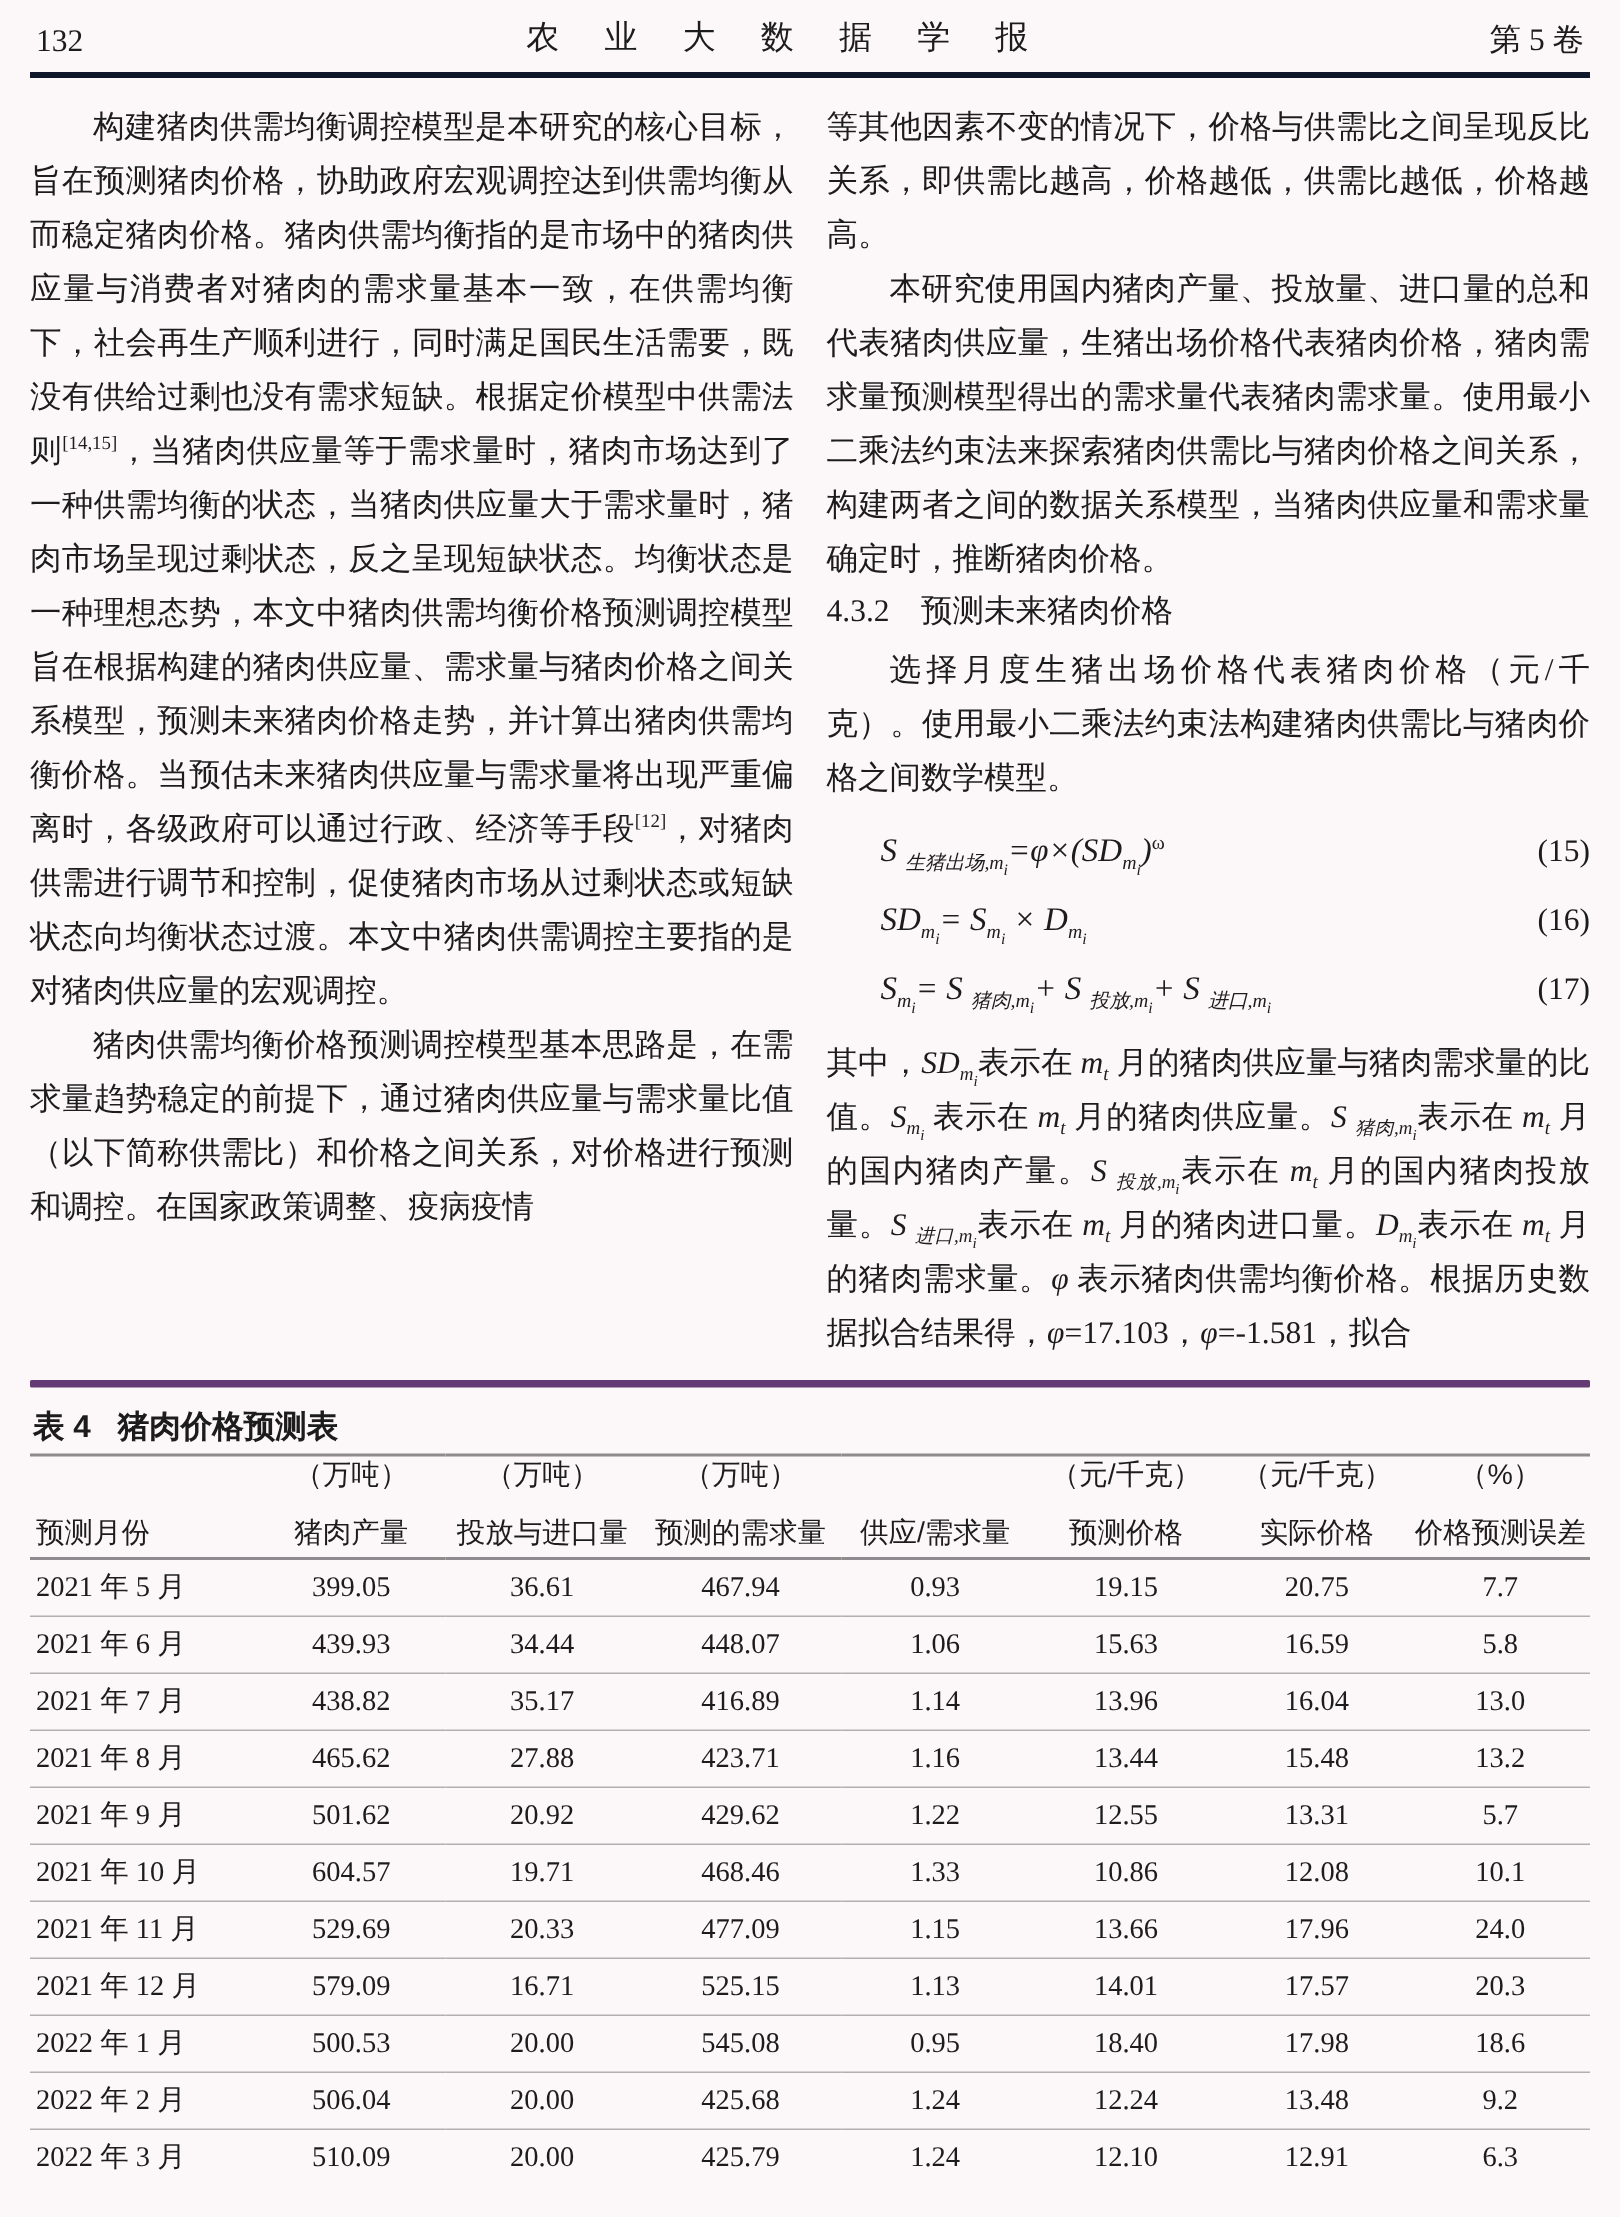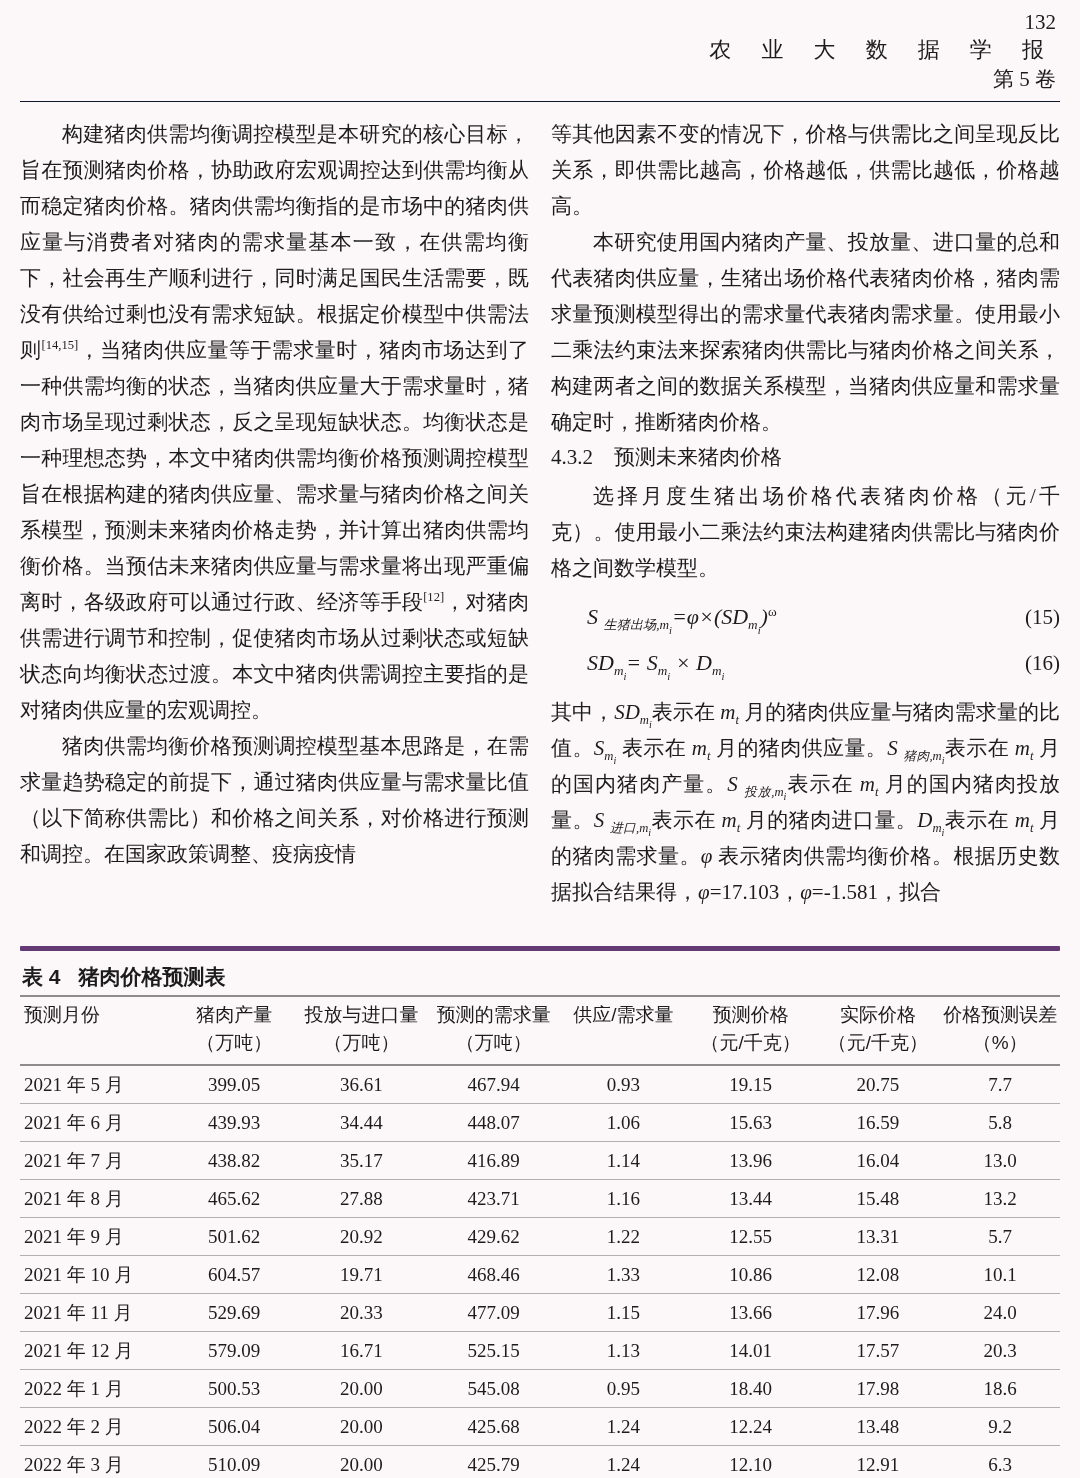--- a/index.html
+++ b/index.html
@@ -11,23 +11,22 @@
     color:#1c1c1c;
     font-family:"Liberation Serif","DejaVu Serif",serif;
     overflow:hidden;
     box-sizing:border-box;
     padding:0 20px;
   }
   
   .pg-header{
     display:flex;align-items:flex-end;justify-content:space-between;
     padding:10px 4px 8px 4px;
-    border-bottom:1px solid #0f172a;
+    border-bottom:4px solid #0f172a;
     font-size:21px;
-    flex-direction:column;
   }
   .pg-header .journal{
     font-family:"Liberation Sans","DejaVu Sans",sans-serif;
     font-weight:400;letter-spacing:12px;font-size:22px;
   }
   
   .cols{
     display:flex;gap:22px;
     padding-top:14px;
     min-height:830px;
@@ -119,51 +118,55 @@
 
       <div class="equations">
         <div class="eq-row">
           <span class="eq"><i>S </i><sub>生猪出场,m</sub><sub class="ss">i</sub><i>=φ×(SD</i><sub>m</sub><sub class="ss">i</sub><i>)</i><sup>ω</sup></span>
           <span class="eq-no">(15)</span>
         </div>
         <div class="eq-row">
           <span class="eq"><i>SD</i><sub>m</sub><sub class="ss">i</sub><i>= S</i><sub>m</sub><sub class="ss">i</sub><i> × D</i><sub>m</sub><sub class="ss">i</sub></span>
           <span class="eq-no">(16)</span>
         </div>
+        <div class="eq-row">
+          <span class="eq"><i>S</i><sub>m</sub><sub class="ss">i</sub><i>= S </i><sub>猪肉,m</sub><sub class="ss">i</sub><i>+ S </i><sub>投放,m</sub><sub class="ss">i</sub><i>+ S </i><sub>进口,m</sub><sub class="ss">i</sub></span>
+          <span class="eq-no">(17)</span>
+        </div>
       </div>
 
       <p class="explain"><span>其中，</span><i>SD</i><sub>m</sub><sub class="ss">i</sub><span>表示在 </span><i>m</i><sub>t</sub><span> 月的猪肉供应量与猪肉需求量的比值。</span><i>S</i><sub>m</sub><sub class="ss">i</sub><span> 表示在 </span><i>m</i><sub>t</sub><span> 月的猪肉供应量。</span><i>S </i><sub>猪肉,m</sub><sub class="ss">i</sub><span>表示在 </span><i>m</i><sub>t</sub><span> 月的国内猪肉产量。</span><i>S </i><sub>投放,m</sub><sub class="ss">i</sub><span>表示在 </span><i>m</i><sub>t</sub><span> 月的国内猪肉投放量。</span><i>S </i><sub>进口,m</sub><sub class="ss">i</sub><span>表示在 </span><i>m</i><sub>t</sub><span> 月的猪肉进口量。</span><i>D</i><sub>m</sub><sub class="ss">i</sub><span>表示在 </span><i>m</i><sub>t</sub><span> 月的猪肉需求量。</span><i>φ</i><span> 表示猪肉供需均衡价格。根据历史数据拟合结果得，</span><i>φ</i><span>=17.103，</span><i>φ</i><span>=-1.581，拟合</span></p>
     </div>
   </div>
 
   <section class="table-sec">
     <div class="rule-purple top"></div>
     <div class="cap-zh"><span>表 4</span><span class="gap"></span><span>猪肉价格预测表</span></div>
     <table class="data">
       <thead>
+          <tr>
+            <th class="unit"></th>
+            <th class="unit">（万吨）</th>
+            <th class="unit">（万吨）</th>
+            <th class="unit">（万吨）</th>
+            <th class="unit"></th>
+            <th class="unit">（元/千克）</th>
+            <th class="unit">（元/千克）</th>
+            <th class="unit">（%）</th>
+          </tr>
           <tr>
             <th>预测月份</th>
             <th>猪肉产量</th>
             <th>投放与进口量</th>
             <th>预测的需求量</th>
             <th>供应/需求量</th>
             <th>预测价格</th>
             <th>实际价格</th>
             <th>价格预测误差</th>
           </tr>
-          <tr>
-            <th class="unit"></th>
-            <th class="unit">（万吨）</th>
-            <th class="unit">（万吨）</th>
-            <th class="unit">（万吨）</th>
-            <th class="unit"></th>
-            <th class="unit">（元/千克）</th>
-            <th class="unit">（元/千克）</th>
-            <th class="unit">（%）</th>
-          </tr>
         </thead>
       <tbody>
           <tr>
             <td>2021 年 5 月</td>
             <td>399.05</td>
             <td>36.61</td>
             <td>467.94</td>
             <td>0.93</td>
             <td>19.15</td>
             <td>20.75</td>

